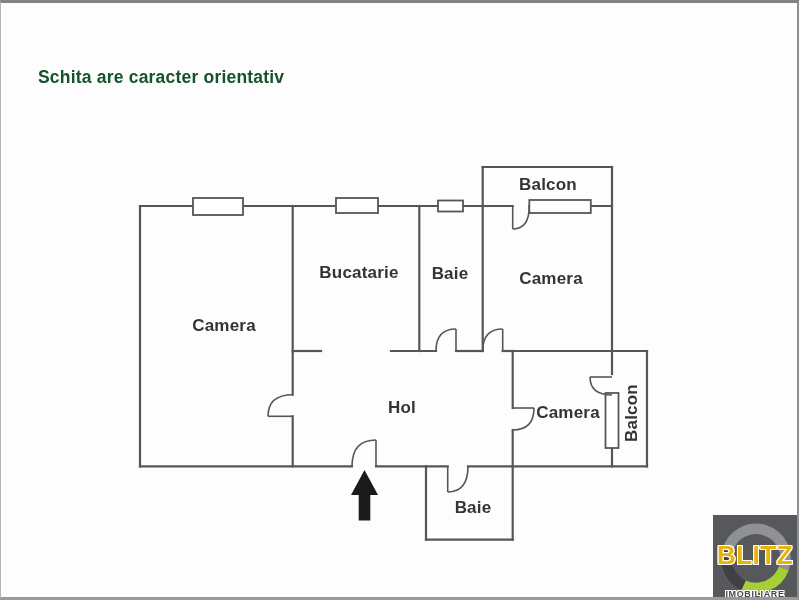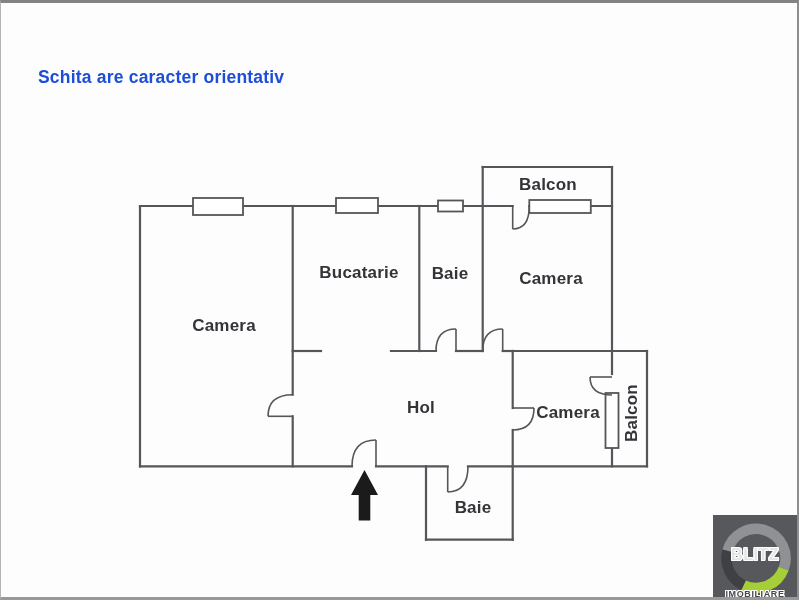--- a/index.html
+++ b/index.html
@@ -20,27 +20,27 @@
   .door{stroke:var(--wall);stroke-width:1.6;fill:none;}
   .win{fill:#ffffff;stroke:var(--wall);stroke-width:1.8;}
   .arrow{fill:var(--arrow);}
   .lbl{
     position:absolute;transform:translate(-50%,-50%);
     font-size:17px;font-weight:600;color:var(--text);white-space:nowrap;letter-spacing:.2px;
   }
   .lbl.rot{transform:translate(-50%,-50%) rotate(-90deg);}
   .title{
     position:absolute;left:37px;top:64px;font-size:17.5px;font-weight:600;
-    color:#1d4ed8;white-space:nowrap;letter-spacing:.2px;text-align:right;
+    color:#14532d;white-space:nowrap;letter-spacing:.2px;text-align:right;
   }
   .logo{position:absolute;left:712px;top:512px;width:85px;height:87px;background:var(--logo-bg);}
   .logo svg{position:absolute;left:0;top:0;}
   .logo-brand{
     position:absolute;left:42px;top:40px;transform:translate(-50%,-50%);
-    font-size:16px;font-weight:bold;color:#e5e5e5;letter-spacing:.5px;
+    font-size:26px;font-weight:bold;color:#eab308;letter-spacing:.5px;
     text-shadow:-1px -1px 0 #fff,1px -1px 0 #fff,-1px 1px 0 #fff,1px 1px 0 #fff,0 -1px 0 #fff,0 1px 0 #fff,-1px 0 0 #fff,1px 0 0 #fff;
   }
   .logo-tagline{
     position:absolute;left:42px;top:53px;transform:translate(-50%,-50%);
     font-size:9px;font-weight:bold;color:#46474b;letter-spacing:.6px;
     text-shadow:-1px -1px 0 #fff,1px -1px 0 #fff,-1px 1px 0 #fff,1px 1px 0 #fff,0 -1px 0 #fff,0 1px 0 #fff,-1px 0 0 #fff,1px 0 0 #fff;
     margin-top:26px;
   }
 </style>
 </head>
@@ -123,21 +123,21 @@
     </g>
 
     <polygon class="arrow" points="363.5,467 377,492 369.3,492 369.3,517.5 357.7,517.5 357.7,492 350,492"></polygon>
   </svg>
 
   <div class="lbl" style="left:223px;top:323px">Camera</div>
   <div class="lbl" style="left:358px;top:270px">Bucatarie</div>
   <div class="lbl" style="left:449px;top:271px">Baie</div>
   <div class="lbl" style="left:550px;top:276px">Camera</div>
   <div class="lbl" style="left:547px;top:182px">Balcon</div>
-  <div class="lbl" style="left:420px;top:405px">Hol</div>
+  <div class="lbl" style="left:401px;top:405px">Hol</div>
   <div class="lbl" style="left:567px;top:410px">Camera</div>
   <div class="lbl rot" style="left:631px;top:410px">Balcon</div>
   <div class="lbl" style="left:472px;top:505px">Baie</div>
 
   <div class="logo">
     <svg width="85" height="87" viewBox="0 0 85 87" xmlns="http://www.w3.org/2000/svg">
       <path d="M14.5,35.9 A29.5,29.5 0 1 1 70.7,53.6" fill="none" stroke="var(--logo-gray)" stroke-width="10.5"></path>
       <path d="M70.7,53.6 A29.5,29.5 0 0 1 30.5,70.2" fill="none" stroke="var(--logo-green)" stroke-width="10.5"></path>
       <path d="M30.5,70.2 A29.5,29.5 0 0 1 14.5,35.9" fill="none" stroke="var(--logo-dark)" stroke-width="10.5"></path>
     </svg>

